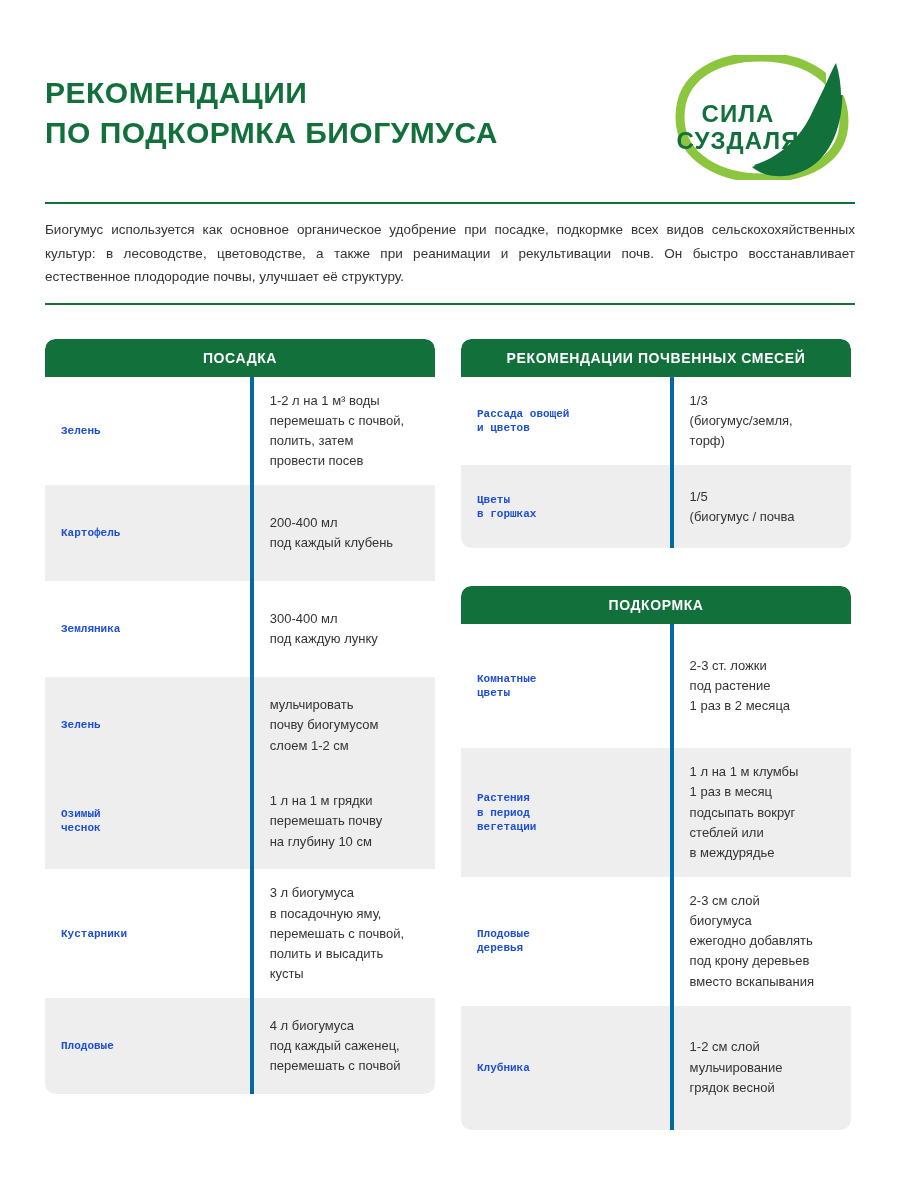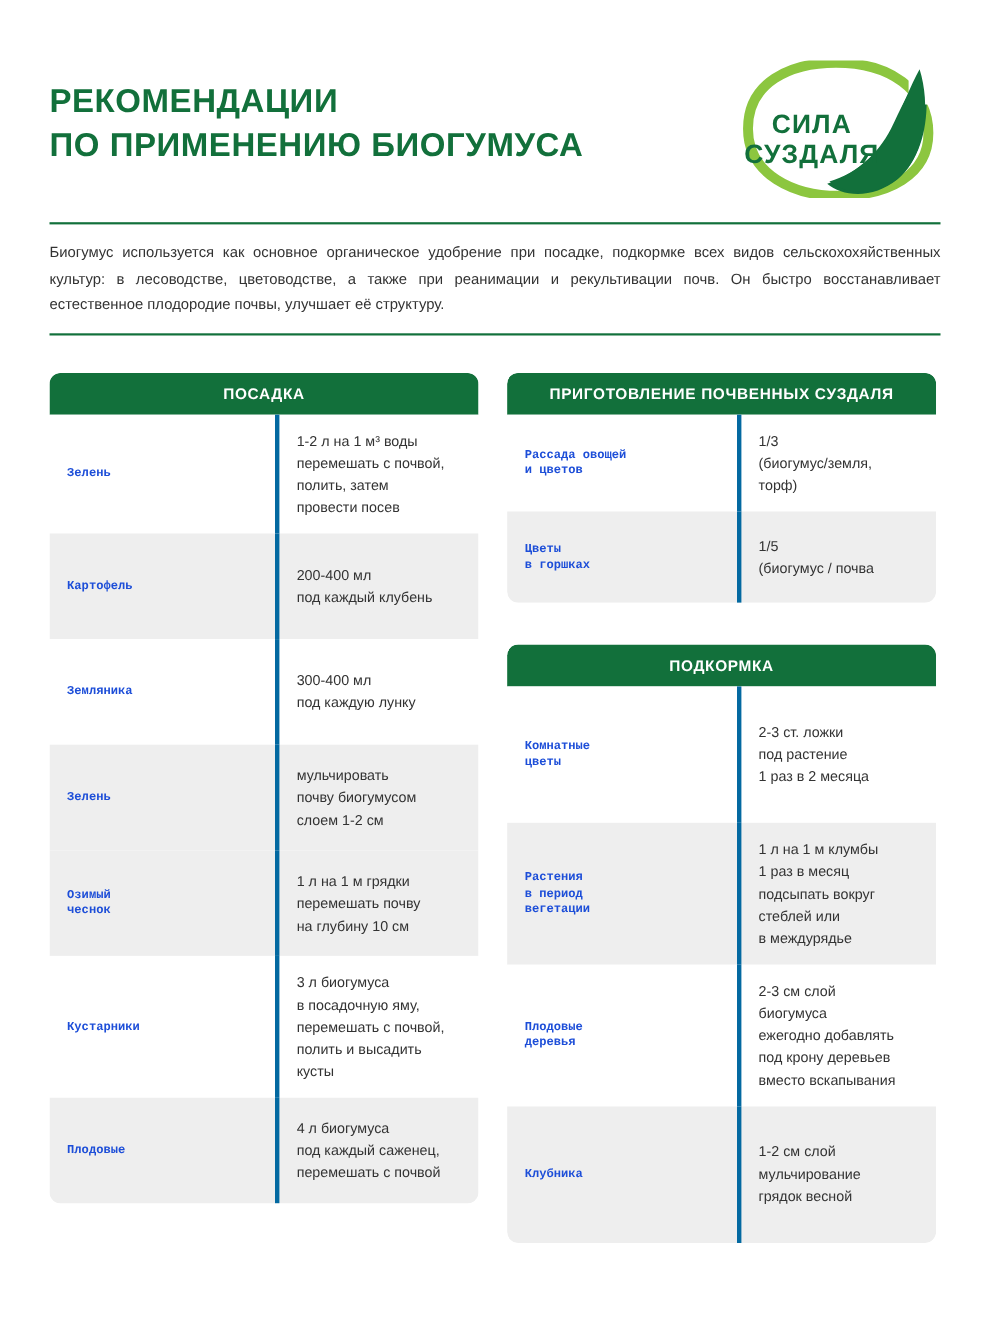--- a/index.html
+++ b/index.html
@@ -137,21 +137,21 @@
   .nowrap-pre { white-space: pre-line; }
 </style>
 </head>
 <body>
 
 <div class="page">
 
   <div class="header">
     <div class="title-block">
       <div class="title-line">РЕКОМЕНДАЦИИ</div>
-      <div class="title-line">ПО ПРИМЕНЕНИЮ БИОГУМУСА</div>
+      <div class="title-line">ПО ПОДКОРМКА БИОГУМУСА</div>
     </div>
 
     <div class="logo">
       <svg width="215" height="125" viewBox="0 0 215 125" xmlns="http://www.w3.org/2000/svg">
 
         <path d="M40 62 C40 20 78 2 120 2 C168 2 204 26 204 66 C204 104 168 123 122 123 C82 123 40 104 40 62 Z" fill="none" stroke="#8cc63f" stroke-width="9"></path>
 
         <path d="M200 10 C206 44 202 86 176 108 C154 126 126 124 112 112 C136 104 158 86 170 62 C178 46 186 26 200 10 Z" fill="#12703b"></path>
         <path d="M196 12 C176 36 160 58 138 76 C124 88 110 96 96 100 C118 92 140 74 156 52 C170 34 184 20 196 12 Z" fill="#ffffff" opacity="0.0"></path>
 
@@ -227,21 +227,21 @@
 перемешать с почвой</td>
             </tr>
           </tbody>
         </table>
       </div>
     </div>
 
     <div class="col-right">
 
       <div class="card">
-        <div class="card-header">ПРИГОТОВЛЕНИЕ ПОЧВЕННЫХ СУЗДАЛЯ</div>
+        <div class="card-header">РЕКОМЕНДАЦИИ ПОЧВЕННЫХ СМЕСЕЙ</div>
         <table class="data tbl-mixes">
           <colgroup>
               <col class="name">
               <col class="val">
             </colgroup>
           <tbody>
             <tr class="odd">
               <td class="c-name nowrap-pre">Рассада овощей
 и цветов</td>
               <td class="c-val nowrap-pre">1/3

